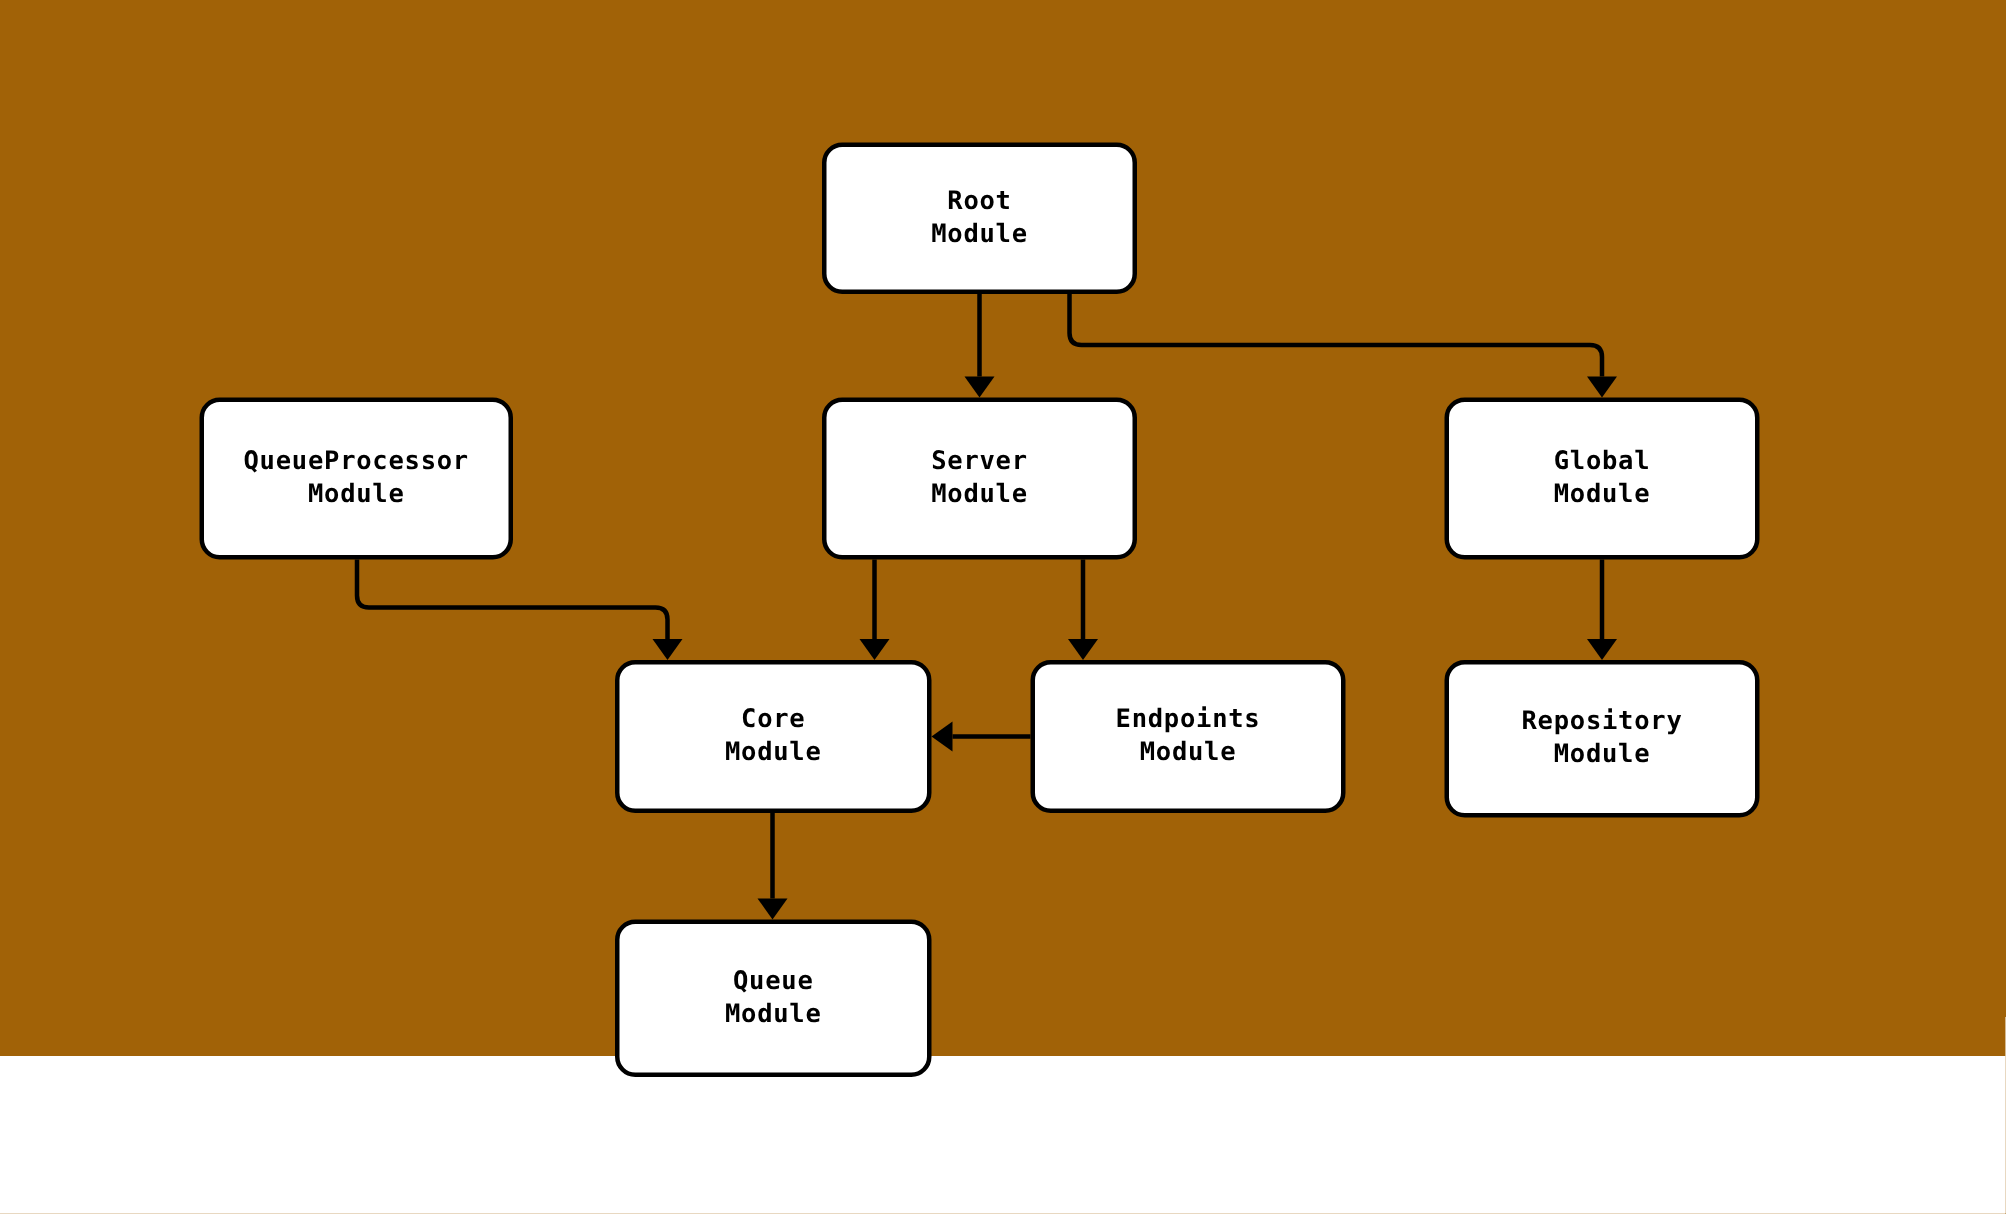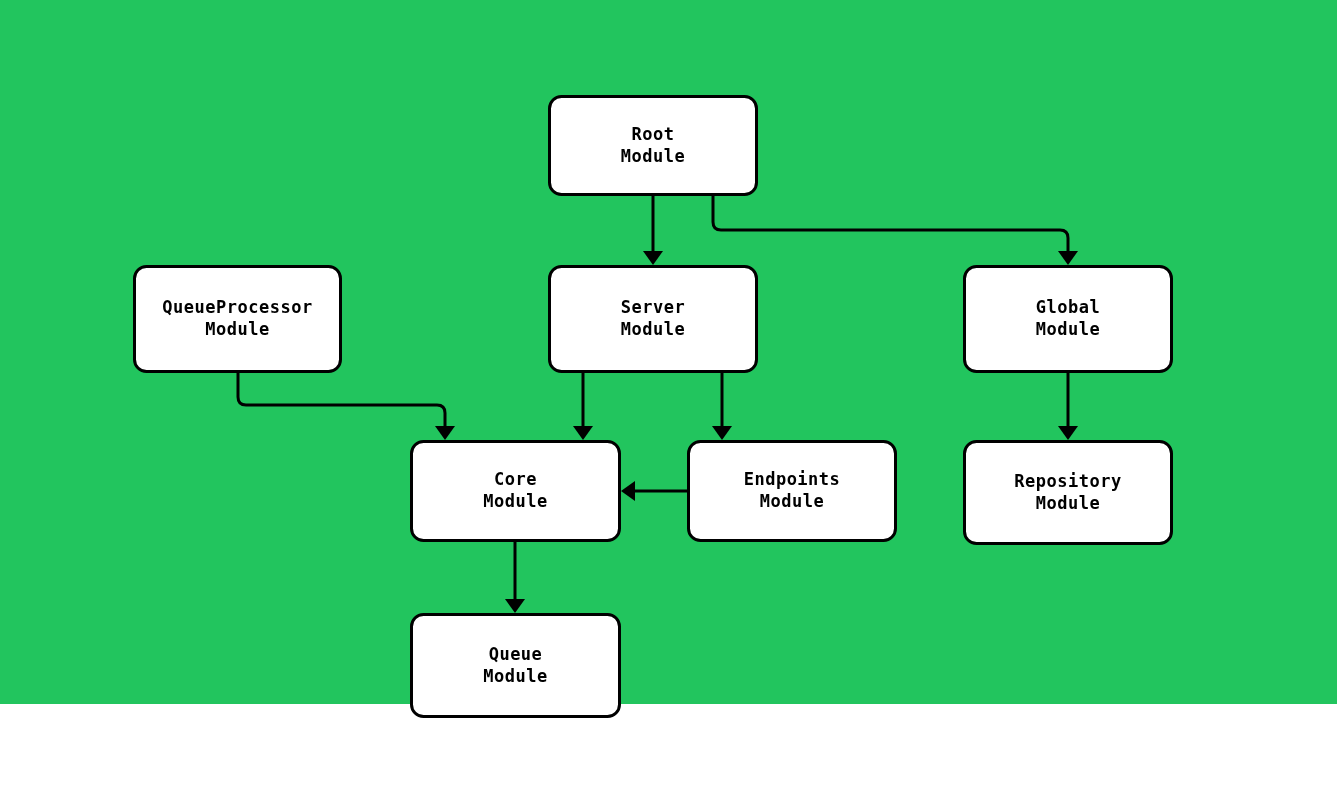--- a/index.html
+++ b/index.html
@@ -11,21 +11,21 @@
   body {
     width: 1337px;
     height: 809px;
     overflow: hidden;
     font-family: "DejaVu Sans Mono", "Liberation Mono", monospace;
   }
   #diagram-root {
     position: relative;
     width: 1337px;
     height: 704px;
-    background: #22c55e;
+    background: #a16207;
   }
   svg#diagram-canvas {
     display: block;
     width: 1337px;
     height: 809px;
   }
   .node-shape {
     fill: #ffffff;
     stroke: #000000;
     stroke-width: 3;

